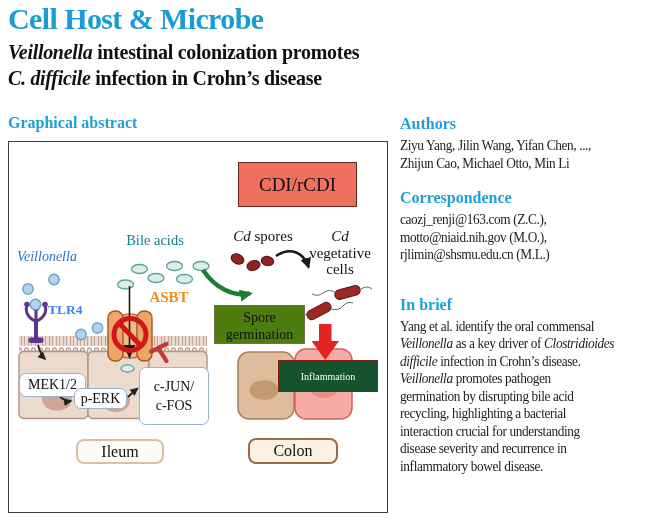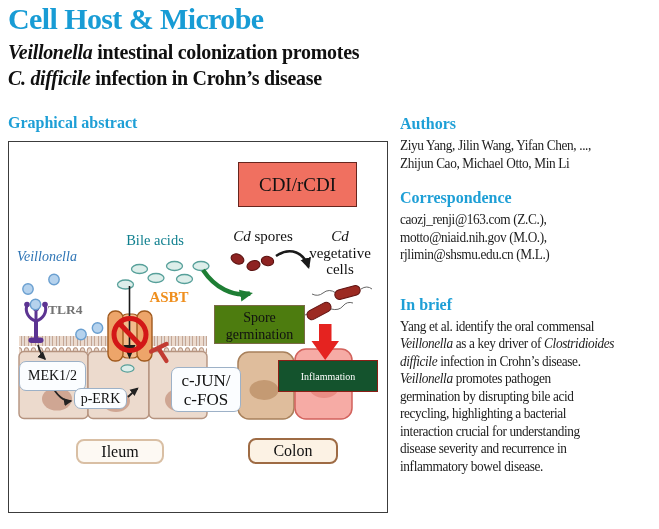--- a/index.html
+++ b/index.html
@@ -13,26 +13,26 @@
   .ga-box{position:absolute;left:8px;top:141px;width:378px;height:370px;border:1.5px solid #3c3c3c;background:#fff;}
   .ga-svg{position:absolute;left:0;top:0;}
   .lbl{position:absolute;color:#111;white-space:nowrap;}
   .cdi{left:220px;top:20px;width:119px;height:45px;background:#f07060;border:1.6px solid #67251e;
        display:flex;align-items:center;justify-content:center;font-size:19px;box-sizing:border-box;margin-left:9px;}
   .bile{left:98px;top:90px;width:96px;text-align:center;font-size:14.5px;color:#0e7f8e;}
   .veil{left:8px;top:107px;width:84px;font-style:italic;font-size:14px;color:#2d74b5;}
   .cdsp{left:206px;top:86px;width:96px;text-align:center;font-size:15px;}
   .cdveg{left:293px;top:86px;width:76px;text-align:center;font-size:15px;line-height:16.5px;}
   .asbt{left:127px;top:147px;width:66px;text-align:center;font-weight:bold;font-size:15px;color:#ef8f1e;}
-  .tlr4{left:39px;top:160px;font-weight:bold;font-size:13.5px;color:#737373;}
+  .tlr4{left:39px;top:160px;font-weight:bold;font-size:13.5px;color:#3b82f6;}
   .sigbox{background:#fbfdff;border:1.4px solid #9db1c7;border-radius:7px;display:flex;align-items:center;
           justify-content:center;box-sizing:border-box;font-size:14px;}
-  .mek{left:10px;top:219px;width:67px;height:30px;}
+  .mek{left:10px;top:231px;width:67px;height:24px;}
   .perk{left:65px;top:246px;width:53px;height:21px;}
-  .cjun{left:130px;top:225px;width:70px;height:45px;flex-direction:column;font-size:17px;line-height:19px;margin-left:32px;}
+  .cjun{left:130px;top:225px;width:70px;height:58px;flex-direction:column;font-size:14px;line-height:19px;}
   .germ{left:205px;top:163px;width:91px;height:39px;background:#4d7c0f;border:1.4px solid #7a6a45;
         display:flex;flex-direction:column;align-items:center;justify-content:flex-end;font-size:14px;
         line-height:17px;box-sizing:border-box;}
   .inflam{left:269px;top:218px;width:100px;height:32px;background:#14532d;border:1px solid #8c1e16;color:#fff;
         display:flex;align-items:center;justify-content:center;font-size:10px;box-sizing:border-box;}
   .organ{background:#fdf9f3;border-radius:8px;display:flex;align-items:center;justify-content:center;
         font-size:16px;box-sizing:border-box;}
   .ileum{left:67px;top:297px;width:88px;height:25px;border:2px solid #d9bfa4;}
   .colonl{left:239px;top:296px;width:90px;height:26px;background:#fcf2e4;border:2px solid #9e6b44;}
   .right-col{position:absolute;left:400px;top:115px;width:256px;}

